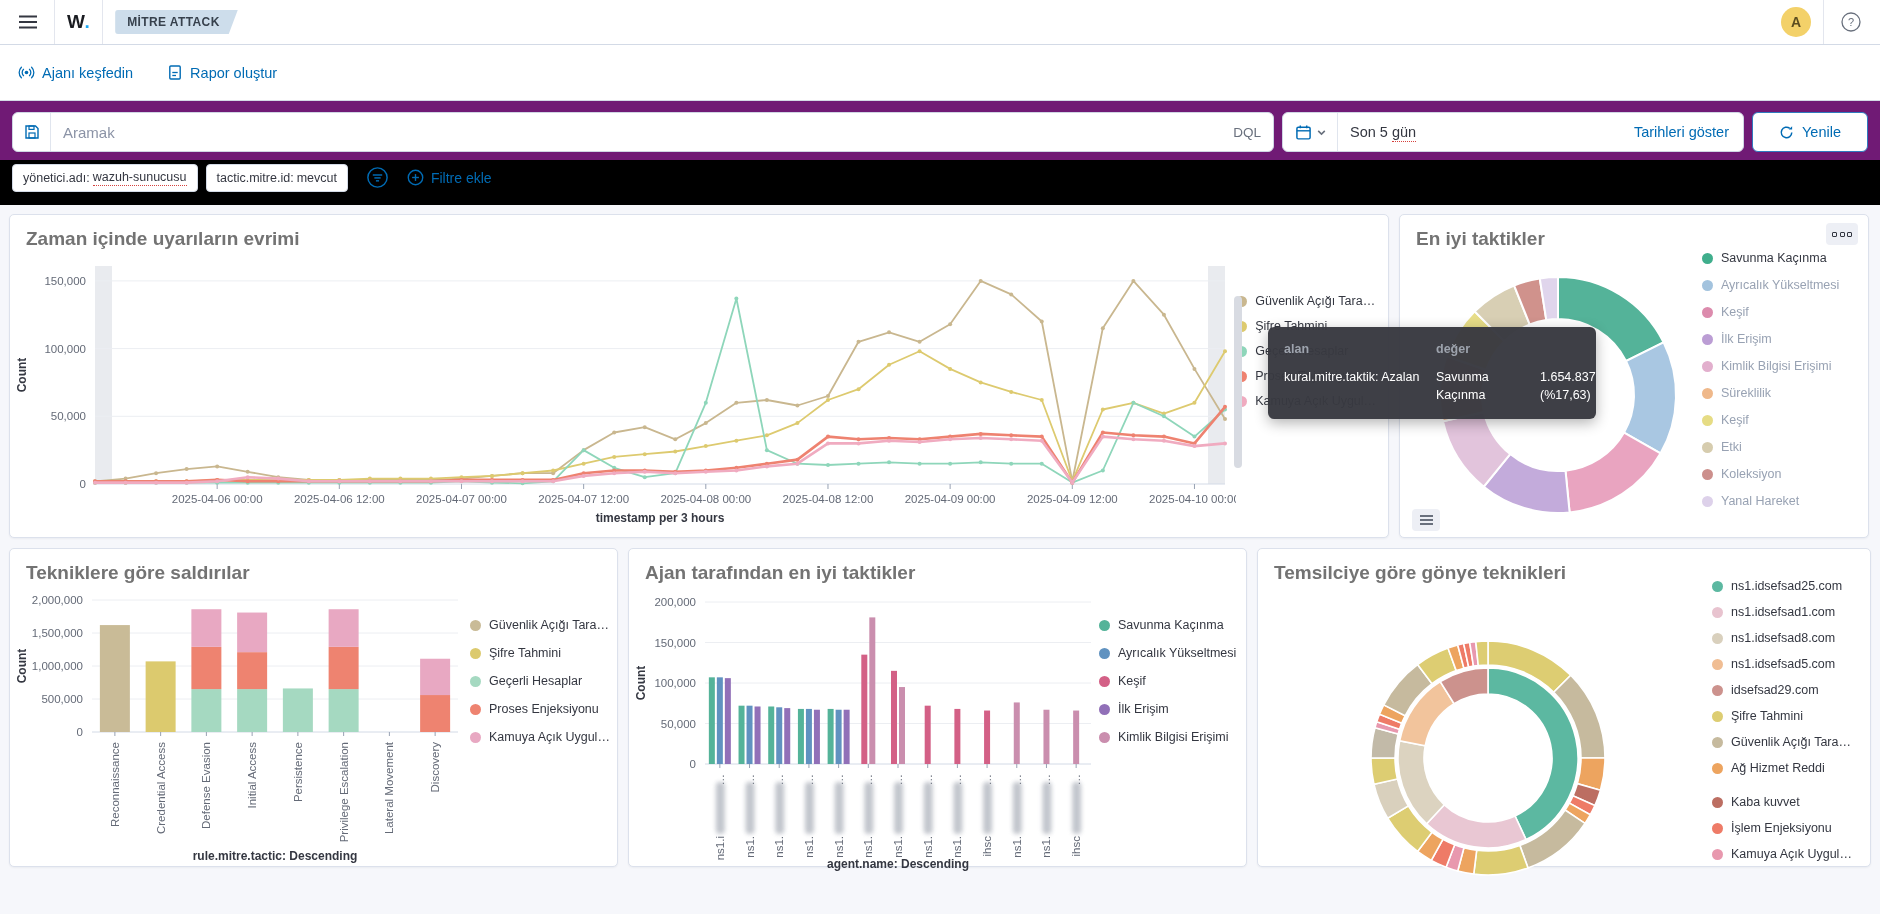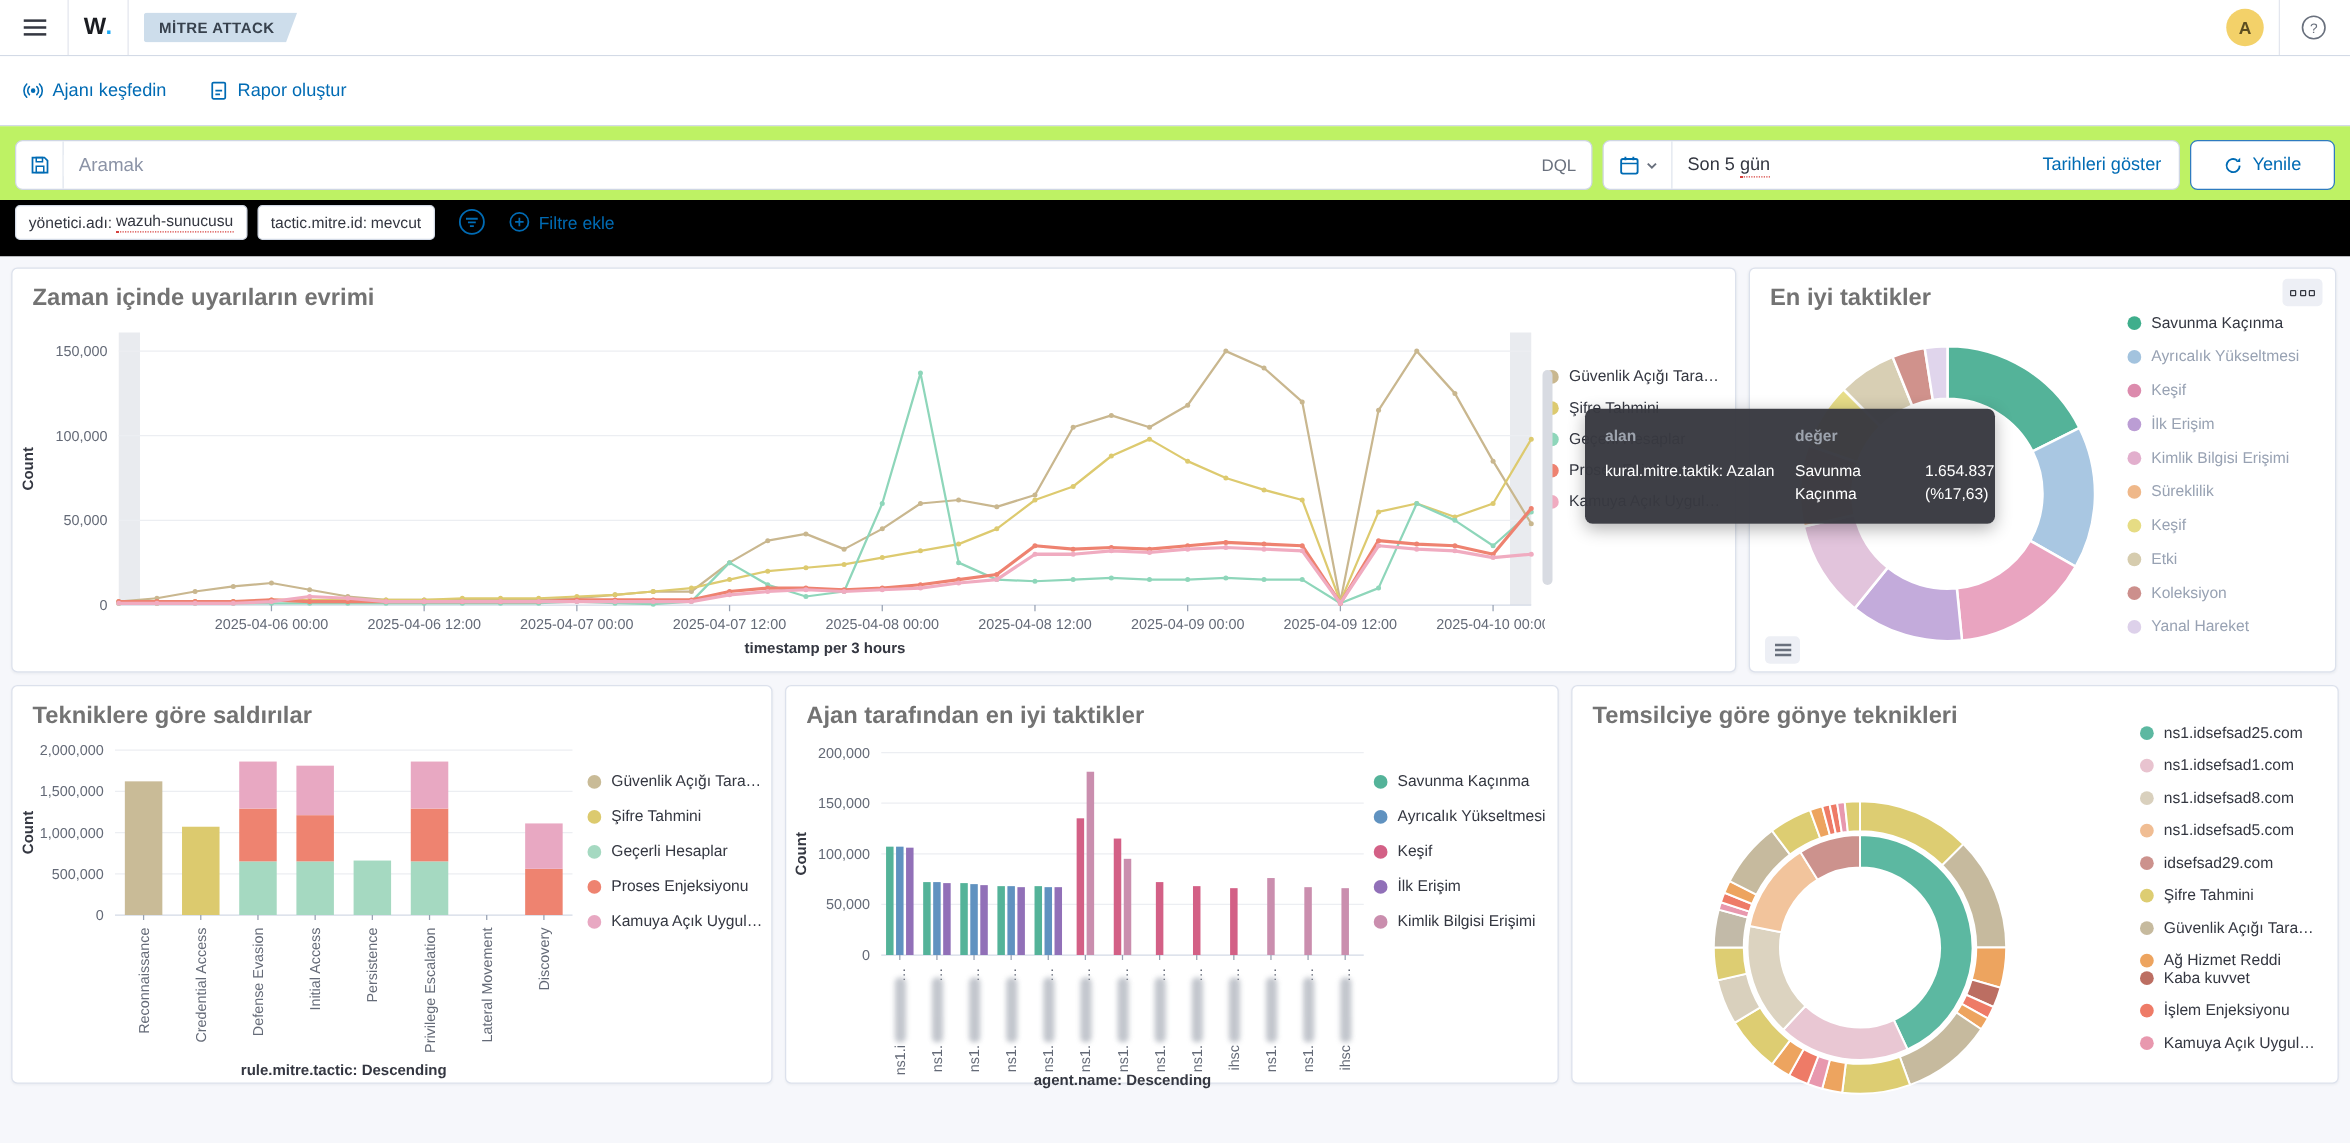--- a/index.html
+++ b/index.html
@@ -19,21 +19,21 @@
 
   
   .tabsbar { height:56px; background:#fff; border-bottom:1px solid #d3dae6; display:flex; align-items:stretch; justify-content:space-between; padding:0 18px; }
   .tabs { display:flex; gap:30px; }
   .tab { display:flex; align-items:center; font-size:15px; color:#343741; border:none; background:none; cursor:pointer; border-bottom:2px solid transparent; padding:0 2px; }
   .tab.active { color:#006bb4; border-bottom-color:#006bb4; font-weight:500; }
   .tab-actions { display:flex; align-items:center; gap:34px; }
   .action-link { display:flex; align-items:center; gap:7px; color:#006bb4; font-size:14.5px; background:none; border:none; cursor:pointer; }
 
   
-  .searchrow { background:#bef264; display:flex; gap:8px; padding:11px 12px 8px 12px; align-items:center; }
+  .searchrow { background:#701a75; display:flex; gap:8px; padding:11px 12px 8px 12px; align-items:center; }
   .query-bar { flex:1; height:40px; display:flex; align-items:center; border:1px solid #cfd6e4; border-radius:6px; background:#fff; overflow:hidden; }
   .query-save { width:38px; height:100%; display:flex; align-items:center; justify-content:center; border-right:1px solid #e0e5ee; background:none; border-top:none;border-bottom:none;border-left:none; cursor:pointer; }
   .query-input { flex:1; border:none; outline:none; font-size:15px; padding:0 12px; color:#343741; font-family:"Liberation Sans",sans-serif; }
   .query-input::placeholder { color:#8b93a6; }
   .query-lang { font-size:13.5px; color:#69707d; padding:0 12px; cursor:pointer; background:none; border:none; }
   .date-bar { width:462px; height:40px; display:flex; align-items:center; border:1px solid #cfd6e4; border-radius:6px; background:#fff; }
   .date-ico { display:flex; align-items:center; gap:4px; padding:0 10px 0 12px; height:100%; border-right:1px solid #e0e5ee; background:none;border-top:none;border-bottom:none;border-left:none; cursor:pointer; }
   .date-text { font-size:14.5px; color:#343741; padding:0 12px; flex:1; text-align:left; background:none; border:none; cursor:pointer; }
   .date-show { font-size:14.5px; color:#006bb4; padding:0 14px; background:none; border:none; cursor:pointer; white-space:nowrap; }
   .refresh-btn { width:116px; height:40px; border:1px solid #2f7bbf; border-radius:6px; background:#fff; color:#006bb4; font-size:14.5px; display:flex; align-items:center; justify-content:center; gap:8px; cursor:pointer; }
@@ -786,21 +786,21 @@
             <span class="ltext">idsefsad29.com</span>
           </div>
           <div class="legend-item" style="margin-bottom: 12px;">
             <span class="ldot" style="background: rgb(221, 205, 114);"></span>
             <span class="ltext">Şifre Tahmini</span>
           </div>
           <div class="legend-item" style="margin-bottom: 12px;">
             <span class="ldot" style="background: rgb(198, 186, 158);"></span>
             <span class="ltext">Güvenlik Açığı Tara…</span>
           </div>
-          <div class="legend-item" style="margin-bottom: 0;">
+          <div class="legend-item" style="margin-bottom: 20px;">
             <span class="ldot" style="background: rgb(237, 164, 95);"></span>
             <span class="ltext">Ağ Hizmet Reddi</span>
           </div>
           <div class="legend-item" style="margin-bottom: 12px;">
             <span class="ldot" style="background: rgb(188, 110, 98);"></span>
             <span class="ltext">Kaba kuvvet</span>
           </div>
           <div class="legend-item" style="margin-bottom: 12px;">
             <span class="ldot" style="background: rgb(238, 123, 103);"></span>
             <span class="ltext">İşlem Enjeksiyonu</span>

